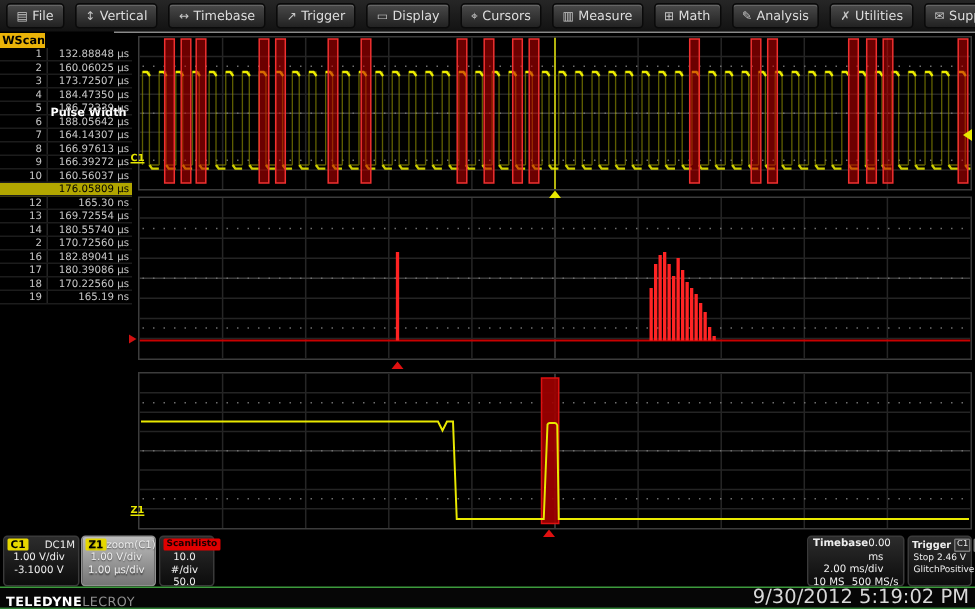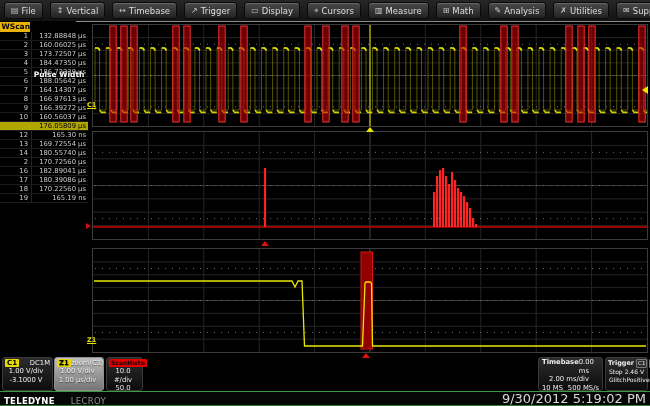--- a/index.html
+++ b/index.html
@@ -57,21 +57,21 @@
   #desc-z1{background:linear-gradient(#bdbdbd,#757575);border-color:#909090;
            text-shadow:0 1px 1px rgba(0,0,0,.55);}
   .mini-badge{background:#2e2e2e;border:1px solid #777;color:#eee;font-size:5.5px;
               padding:0 1px;border-radius:1px;line-height:6.5px;margin-left:2px;}
   .bold{font-weight:bold;}
   
   .footer{position:absolute;top:391px;left:0;width:650px;height:15px;box-sizing:border-box;
           background:#060606;border-top:1px solid #3c9a3c;border-bottom:1px solid #2e7d32;
           display:flex;justify-content:space-between;align-items:center;padding:0 4px;}
   .brand-bold{color:#fff;font-weight:bold;font-size:8.5px;letter-spacing:.3px;}
-  .brand-light{color:#8f8f8f;font-size:8.5px;margin-left:16px;letter-spacing:.3px;text-align:right;}
+  .brand-light{color:#8f8f8f;font-size:8.5px;margin-left:0;letter-spacing:.3px;text-align:right;}
   .datetime{color:#d8d8d8;font-size:13px;}
 </style>
 </head>
 <body>
 
 <div class="menubar">
     <div class="menu-btn">
       <span class="mi">▤</span>
       <span>File</span>
     </div>

